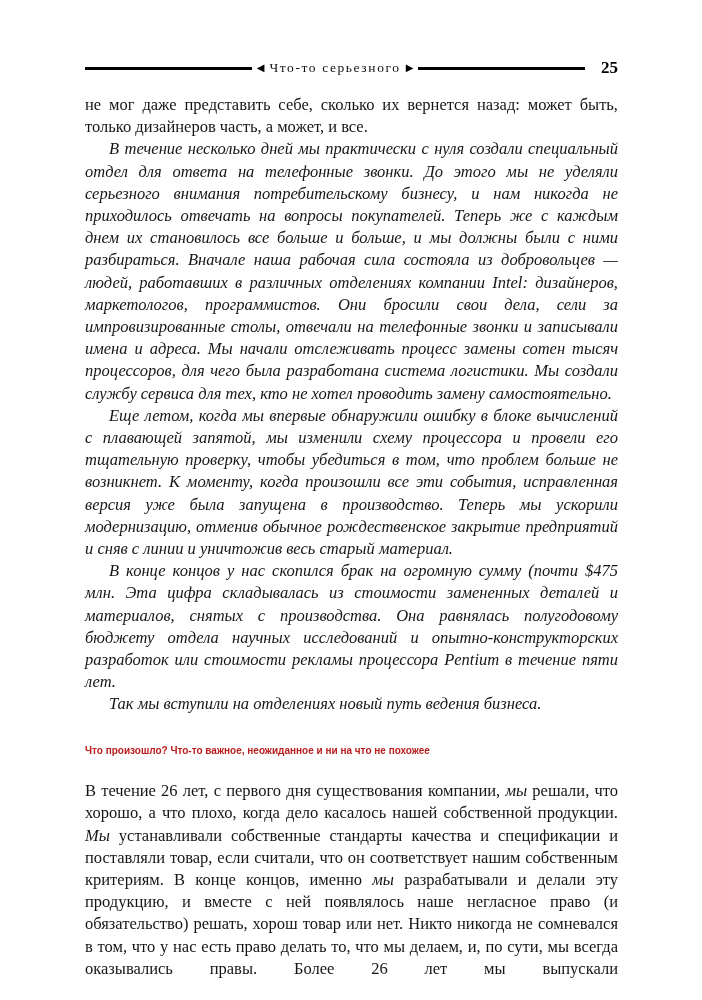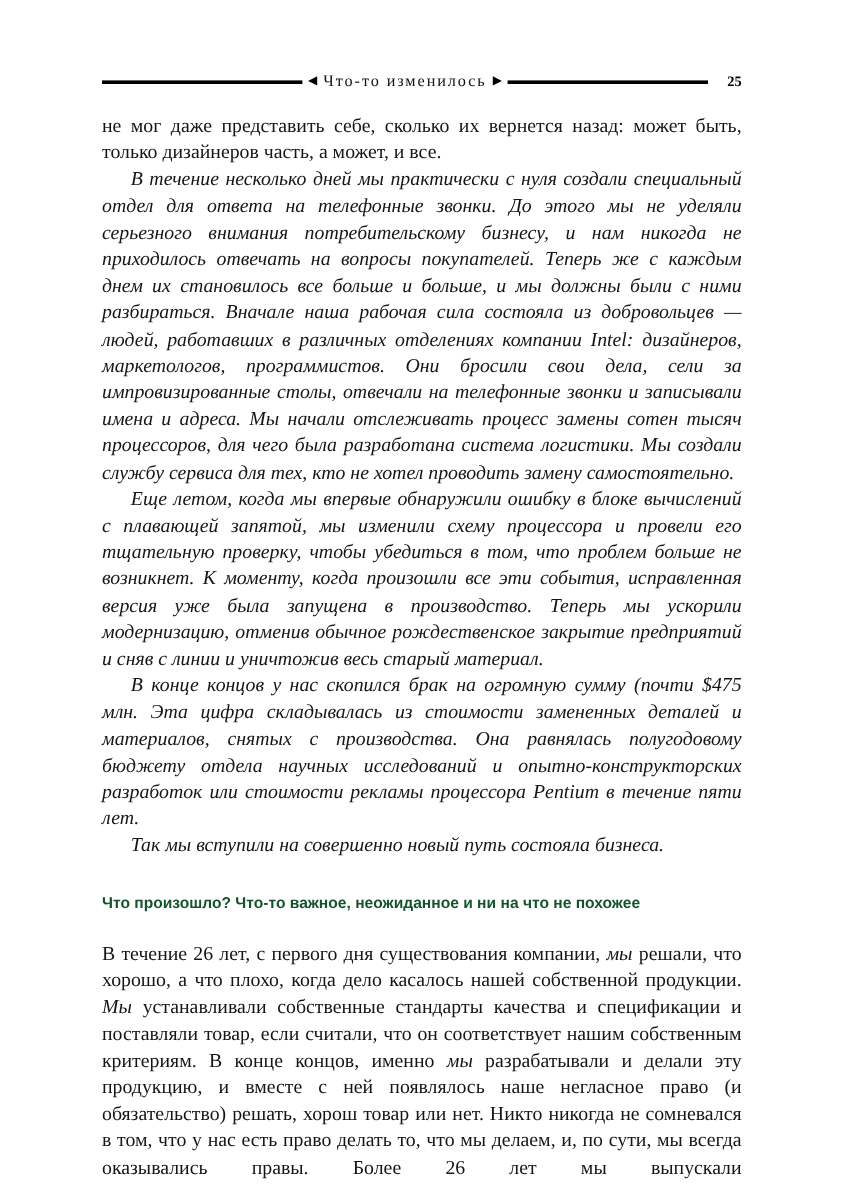--- a/index.html
+++ b/index.html
@@ -37,68 +37,68 @@
     color: #000;
   }
   .rh-title {
     font-size: 13.5px;
     letter-spacing: 1.6px;
     white-space: nowrap;
     color: #111;
   }
   .page-number {
     font-weight: 700;
-    font-size: 12px;
+    font-size: 17px;
     margin-left: 16px;
     color: #000;
   }
   
   .text-block {
     font-size: 16.5px;
     line-height: 22.2px;
   }
   .para {
     margin: 0;
     text-align: justify;
     hyphens: auto;
     -webkit-hyphens: auto;
   }
   .para.indent { text-indent: 24px; font-style: italic; }
   .para.continues { text-align-last: justify; }
   .para em { font-style: italic; }
   .section-heading {
     font-family: "Liberation Sans", "DejaVu Sans", sans-serif;
-    font-size: 13px;
+    font-size: 10px;
     font-weight: 700;
-    color: #14532d;
+    color: #b91c1c;
     margin: 29px 0 23px 0;
     line-height: 1.25;
   }
 </style>
 </head>
 <body>
 
 <div class="page">
 
   <header class="running-head">
     <span class="rule"></span>
     <span class="marker">◀</span>
-    <span class="rh-title">Что-то изменилось</span>
+    <span class="rh-title">Что-то серьезного</span>
     <span class="marker">▶</span>
     <span class="rule"></span>
     <span class="page-number">25</span>
   </header>
 
   <main class="text-block">
     <div id="paras-before">
         <p class="para" lang="ru"><span>не мог даже представить себе, сколько их вернется назад: может быть, только дизайнеров часть, а может, и все.</span></p>
         <p class="para indent" lang="ru"><span>В течение несколько дней мы практически с нуля создали специальный отдел для ответа на телефонные звонки. До этого мы не уделяли серьезного внимания потребительскому бизнесу, и нам никогда не приходилось отвечать на вопросы покупателей. Теперь же с каждым днем их становилось все больше и больше, и мы должны были с ними разбираться. Вначале наша рабочая сила состояла из добровольцев — людей, работавших в различных отделениях компании Intel: дизайнеров, маркетологов, программистов. Они бросили свои дела, сели за импровизированные столы, отвечали на телефонные звонки и записывали имена и адреса. Мы начали отслеживать процесс замены сотен тысяч процессоров, для чего была разработана система логистики. Мы создали службу сервиса для тех, кто не хотел проводить замену самостоятельно.</span></p>
         <p class="para indent" lang="ru"><span>Еще летом, когда мы впервые обнаружили ошибку в блоке вычислений с плавающей запятой, мы изменили схему процессора и провели его тщательную проверку, чтобы убедиться в том, что проблем больше не возникнет. К моменту, когда произошли все эти события, исправленная версия уже была запущена в производство. Теперь мы ускорили модернизацию, отменив обычное рождественское закрытие предприятий и сняв с линии и уничтожив весь старый материал.</span></p>
         <p class="para indent" lang="ru"><span>В конце концов у нас скопился брак на огромную сумму (почти $475 млн. Эта цифра складывалась из стоимости замененных деталей и материалов, снятых с производства. Она равнялась полугодовому бюджету отдела научных исследований и опытно-конструкторских разработок или стоимости рекламы процессора Pentium в течение пяти лет.</span></p>
-        <p class="para indent" lang="ru"><span>Так мы вступили на совершенно новый путь состояла бизнеса.</span></p>
+        <p class="para indent" lang="ru"><span>Так мы вступили на отделениях новый путь ведения бизнеса.</span></p>
       </div>
     <h2 class="section-heading">Что произошло? Что-то важное, неожиданное и ни на что не похожее</h2>
     <div id="paras-after">
         <p class="para continues" lang="ru"><span>В течение 26 лет, с первого дня существования компании, </span><em>мы</em><span> решали, что хорошо, а что плохо, когда дело касалось нашей собственной продукции. </span><em>Мы</em><span> устанавливали собственные стандарты качества и спецификации и поставляли товар, если считали, что он соответствует нашим собственным критериям. В конце концов, именно </span><em>мы</em><span> разрабатывали и делали эту продукцию, и вместе с ней появлялось наше негласное право (и обязательство) решать, хорош товар или нет. Никто никогда не сомневался в том, что у нас есть право делать то, что мы делаем, и, по сути, мы всегда оказывались правы. Более 26 лет мы выпускали</span></p>
       </div>
   </main>
 
 </div>
 
 </body></html>

